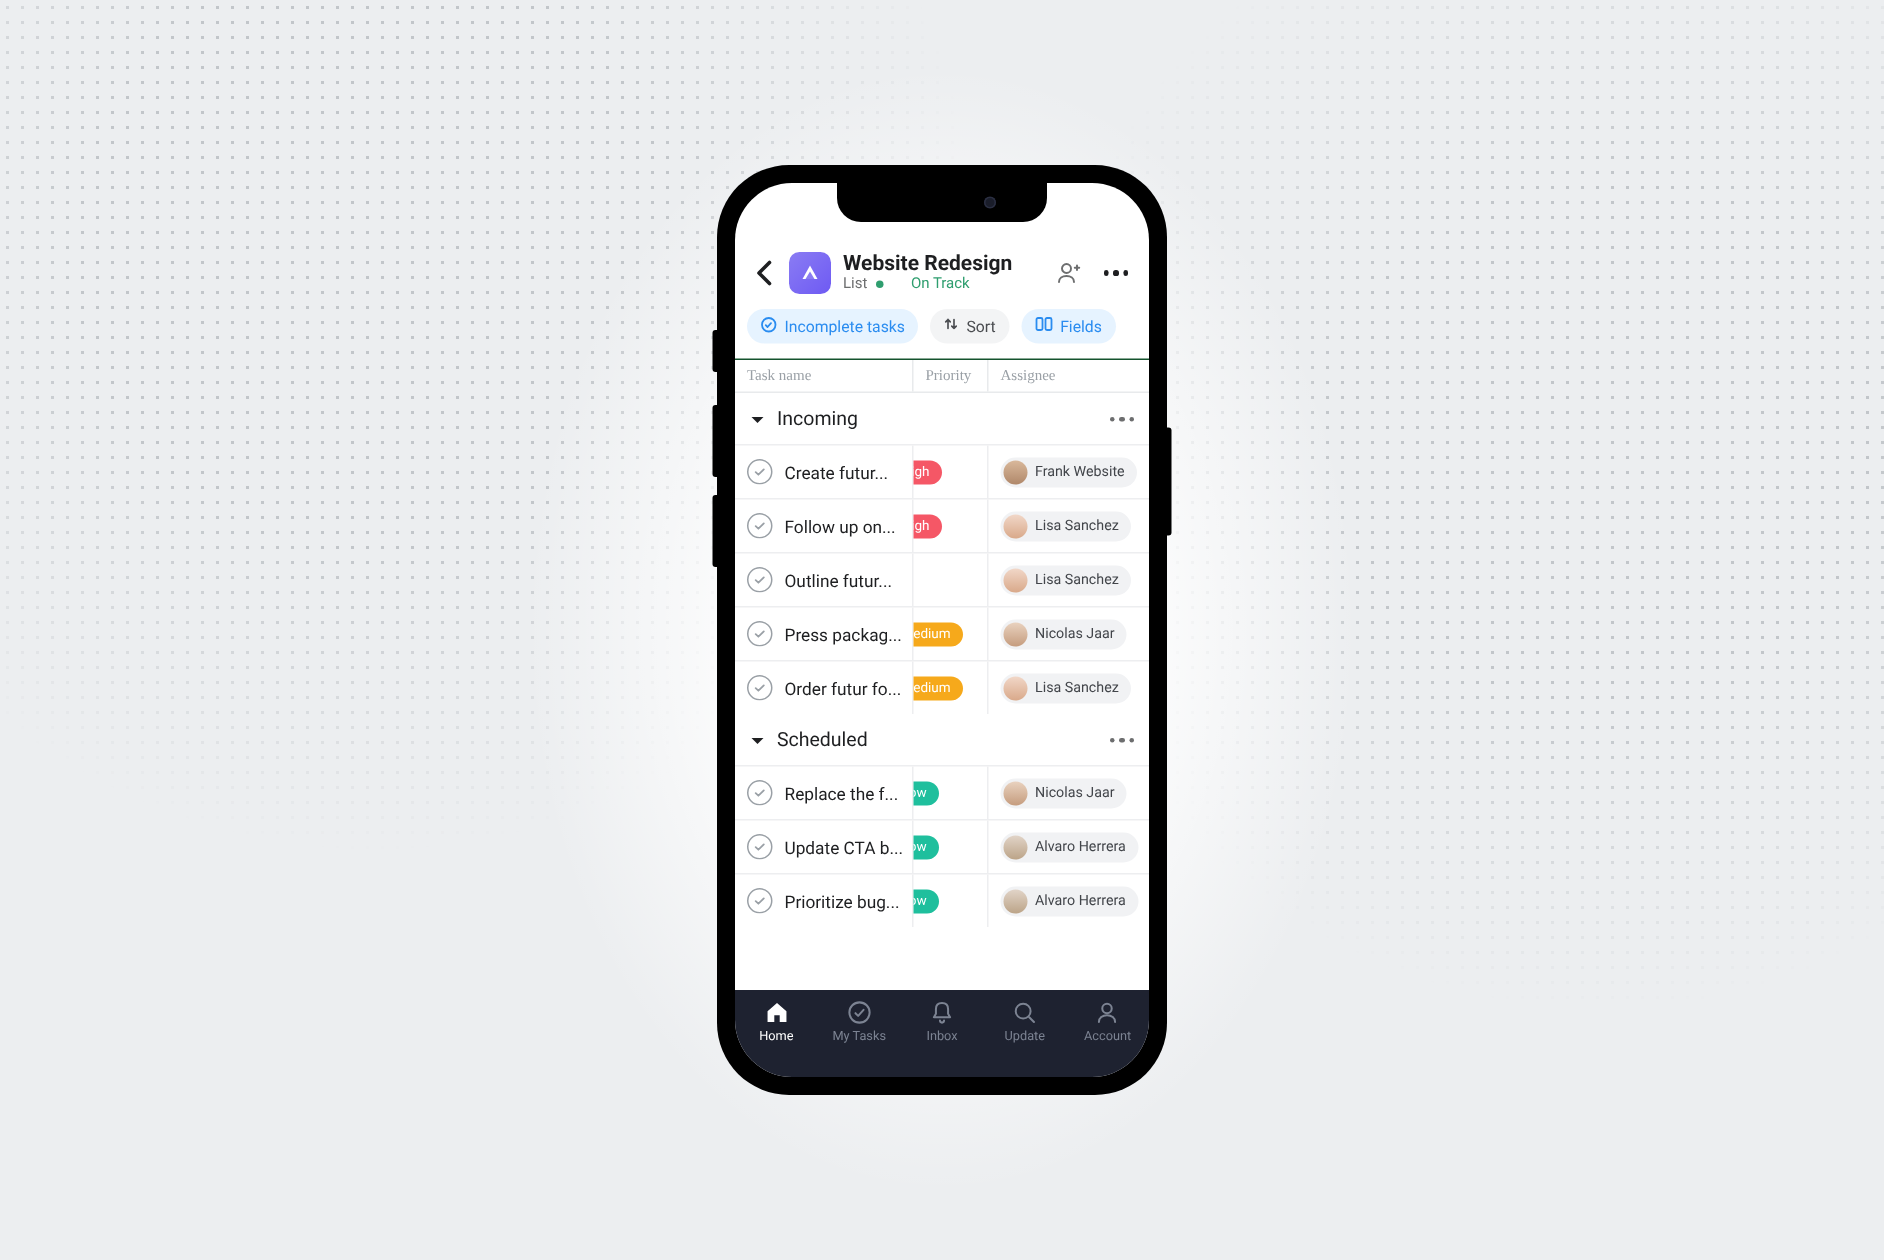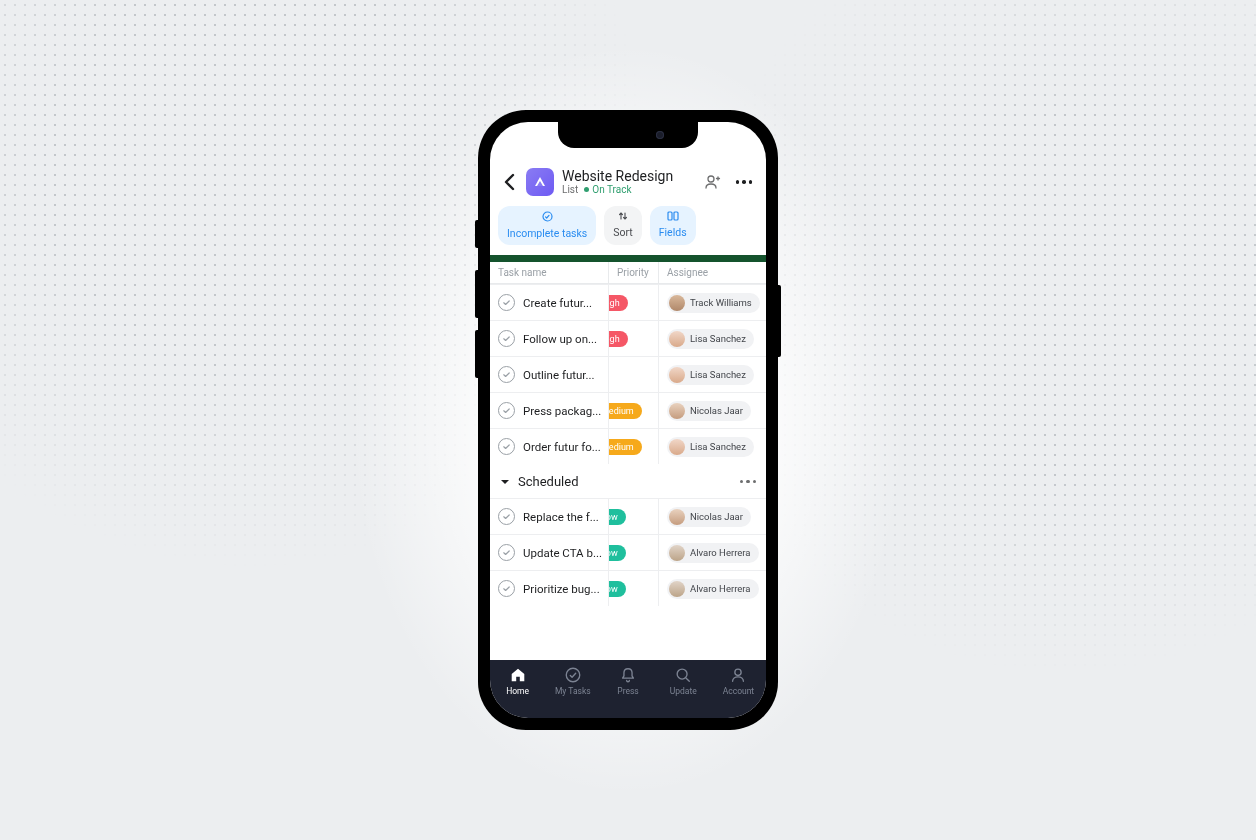--- a/index.html
+++ b/index.html
@@ -68,35 +68,35 @@
     display: flex; align-items: center; gap: 8px;
   }
   .back { width: 18px; height: 28px; display:flex; align-items:center; justify-content:center;}
   .app-icon {
     width: 28px; height: 28px; border-radius: 7px;
     background: linear-gradient(135deg,#8a7cf3,#6e5af3);
     display:flex; align-items:center; justify-content:center;
   }
   .app-icon svg{ display:block;}
   .titleblock { flex:1; min-width:0; }
-  .titleblock .t1 { font-size: 14px; font-weight: 400; color:#1e1f21; line-height:1.1;}
+  .titleblock .t1 { font-size: 14px; font-weight: 700; color:#1e1f21; line-height:1.1;}
   .titleblock .t2 { font-size: 10px; color:#6d6e6f; display:flex; align-items:center; gap:6px;}
-  .track { color:#2f9e6f; display:flex; align-items:center; gap:3px;}
+  .track { color:#2f9e6f; display:flex; align-items:center; gap:18px;}
   .track-dot{ width:5px; height:5px; border-radius:50%; background:#2f9e6f;}
   .header-actions{ display:flex; align-items:center; gap:14px;}
   .icon-btn{ width:20px; height:20px; display:flex; align-items:center; justify-content:center; color:#6d6e6f;}
   .dots{ display:flex; gap:3px;}
   .dots span{ width:3.5px; height:3.5px; border-radius:50%; background:#1e1f21;}
 
   .chips { padding: 2px 8px 10px; display:flex; gap:8px; }
-  .chip { font-size: 10.5px; padding: 5px 9px; border-radius: 12px; display:flex; align-items:center; gap:5px;flex-direction:column;}
+  .chip { font-size: 10.5px; padding: 5px 9px; border-radius: 12px; display:flex; align-items:flex-start; gap:5px;}
   .chip.blue { background:#e6f3ff; color:#2a8cf0; }
   .chip.grey { background:#f3f4f5; color:#4a4c50; }
 
-  .cols { display:flex; border-top:7px solid #14532d; border-bottom:1px solid #e8eaec; font-size:10px; color:#9aa0a6;}
+  .cols { display:flex; border-top:1px solid #14532d; border-bottom:1px solid #e8eaec; font-size:10px; color:#9aa0a6;font-family:Liberation Serif, serif;}
   .cols div{ padding:5px 8px; }
   .c1{ width:118px; }
   .c2{ width:50px; border-left:1px solid #e8eaec;}
   .c3{ flex:1; border-left:1px solid #e8eaec;}
 
   .section-row{ display:flex; align-items:center; padding:10px 10px 9px;}
   .section-row .caret{ width:10px; margin-right:8px;}
   .section-name{ font-size:13px; font-weight:400; color:#1e1f21; flex:1;}
   .section-row .dots span{ background:#6d6e6f;}
 
@@ -205,36 +205,47 @@
       </div>
     </div>
 
     <div class="cols">
       <div class="c1">Task name</div>
       <div class="c2">Priority</div>
       <div class="c3">Assignee</div>
     </div>
 
     <div class="list-body" id="list-body">
+        <div class="section-row">
+          <svg class="caret" width="8" height="8" viewBox="0 0 8 8">
+            <path d="M0 2l4 4 4-4z" fill="#1e1f21"></path>
+          </svg>
+          <span class="section-name">Incoming</span>
+          <div class="dots">
+            <span></span>
+            <span></span>
+            <span></span>
+          </div>
+        </div>
         <div class="task-row">
           <div class="col1">
             <span class="check">
               <svg viewBox="0 0 10 10" fill="none">
                 <path d="M2 5.3l2 1.9L8 3.3" stroke="#9aa0a6" stroke-width="1.3" stroke-linecap="round" stroke-linejoin="round"></path>
               </svg>
             </span>
             <span class="taskname">Create futur...</span>
           </div>
           <div class="col2">
             <span class="pill high">High</span>
           </div>
           <div class="col3">
             <span class="assignee">
               <span class="avatar av-a"></span>
-              <span class="aname">Track Williams</span>
+              <span class="aname">Frank Website</span>
             </span>
           </div>
         </div>
         <div class="task-row">
           <div class="col1">
             <span class="check">
               <svg viewBox="0 0 10 10" fill="none">
                 <path d="M2 5.3l2 1.9L8 3.3" stroke="#9aa0a6" stroke-width="1.3" stroke-linecap="round" stroke-linejoin="round"></path>
               </svg>
             </span>
@@ -387,21 +398,21 @@
             <circle cx="10" cy="10" r="7.5" stroke="currentColor" stroke-width="1.5"></circle>
             <path d="M7 10.5l2 2 4-4.5" stroke="currentColor" stroke-width="1.5" stroke-linecap="round" stroke-linejoin="round"></path>
           </svg>
         <span class="tlabel">My Tasks</span>
       </div>
       <div class="tab">
         <svg viewBox="0 0 20 20" fill="none">
             <path d="M10 3c-2.8 0-4.5 1.8-4.5 4.5V11L4 13.5h12L14.5 11V7.5C14.5 4.8 12.8 3 10 3z" stroke="currentColor" stroke-width="1.5" stroke-linejoin="round"></path>
             <path d="M8.5 16a1.5 1.5 0 003 0" stroke="currentColor" stroke-width="1.5" stroke-linecap="round"></path>
           </svg>
-        <span class="tlabel">Press</span>
+        <span class="tlabel">Inbox</span>
       </div>
       <div class="tab">
         <svg viewBox="0 0 20 20" fill="none">
             <circle cx="9" cy="9" r="5.5" stroke="currentColor" stroke-width="1.5"></circle>
             <path d="M13.5 13.5L17 17" stroke="currentColor" stroke-width="1.5" stroke-linecap="round"></path>
           </svg>
         <span class="tlabel">Update</span>
       </div>
       <div class="tab">
         <svg viewBox="0 0 20 20" fill="none">

